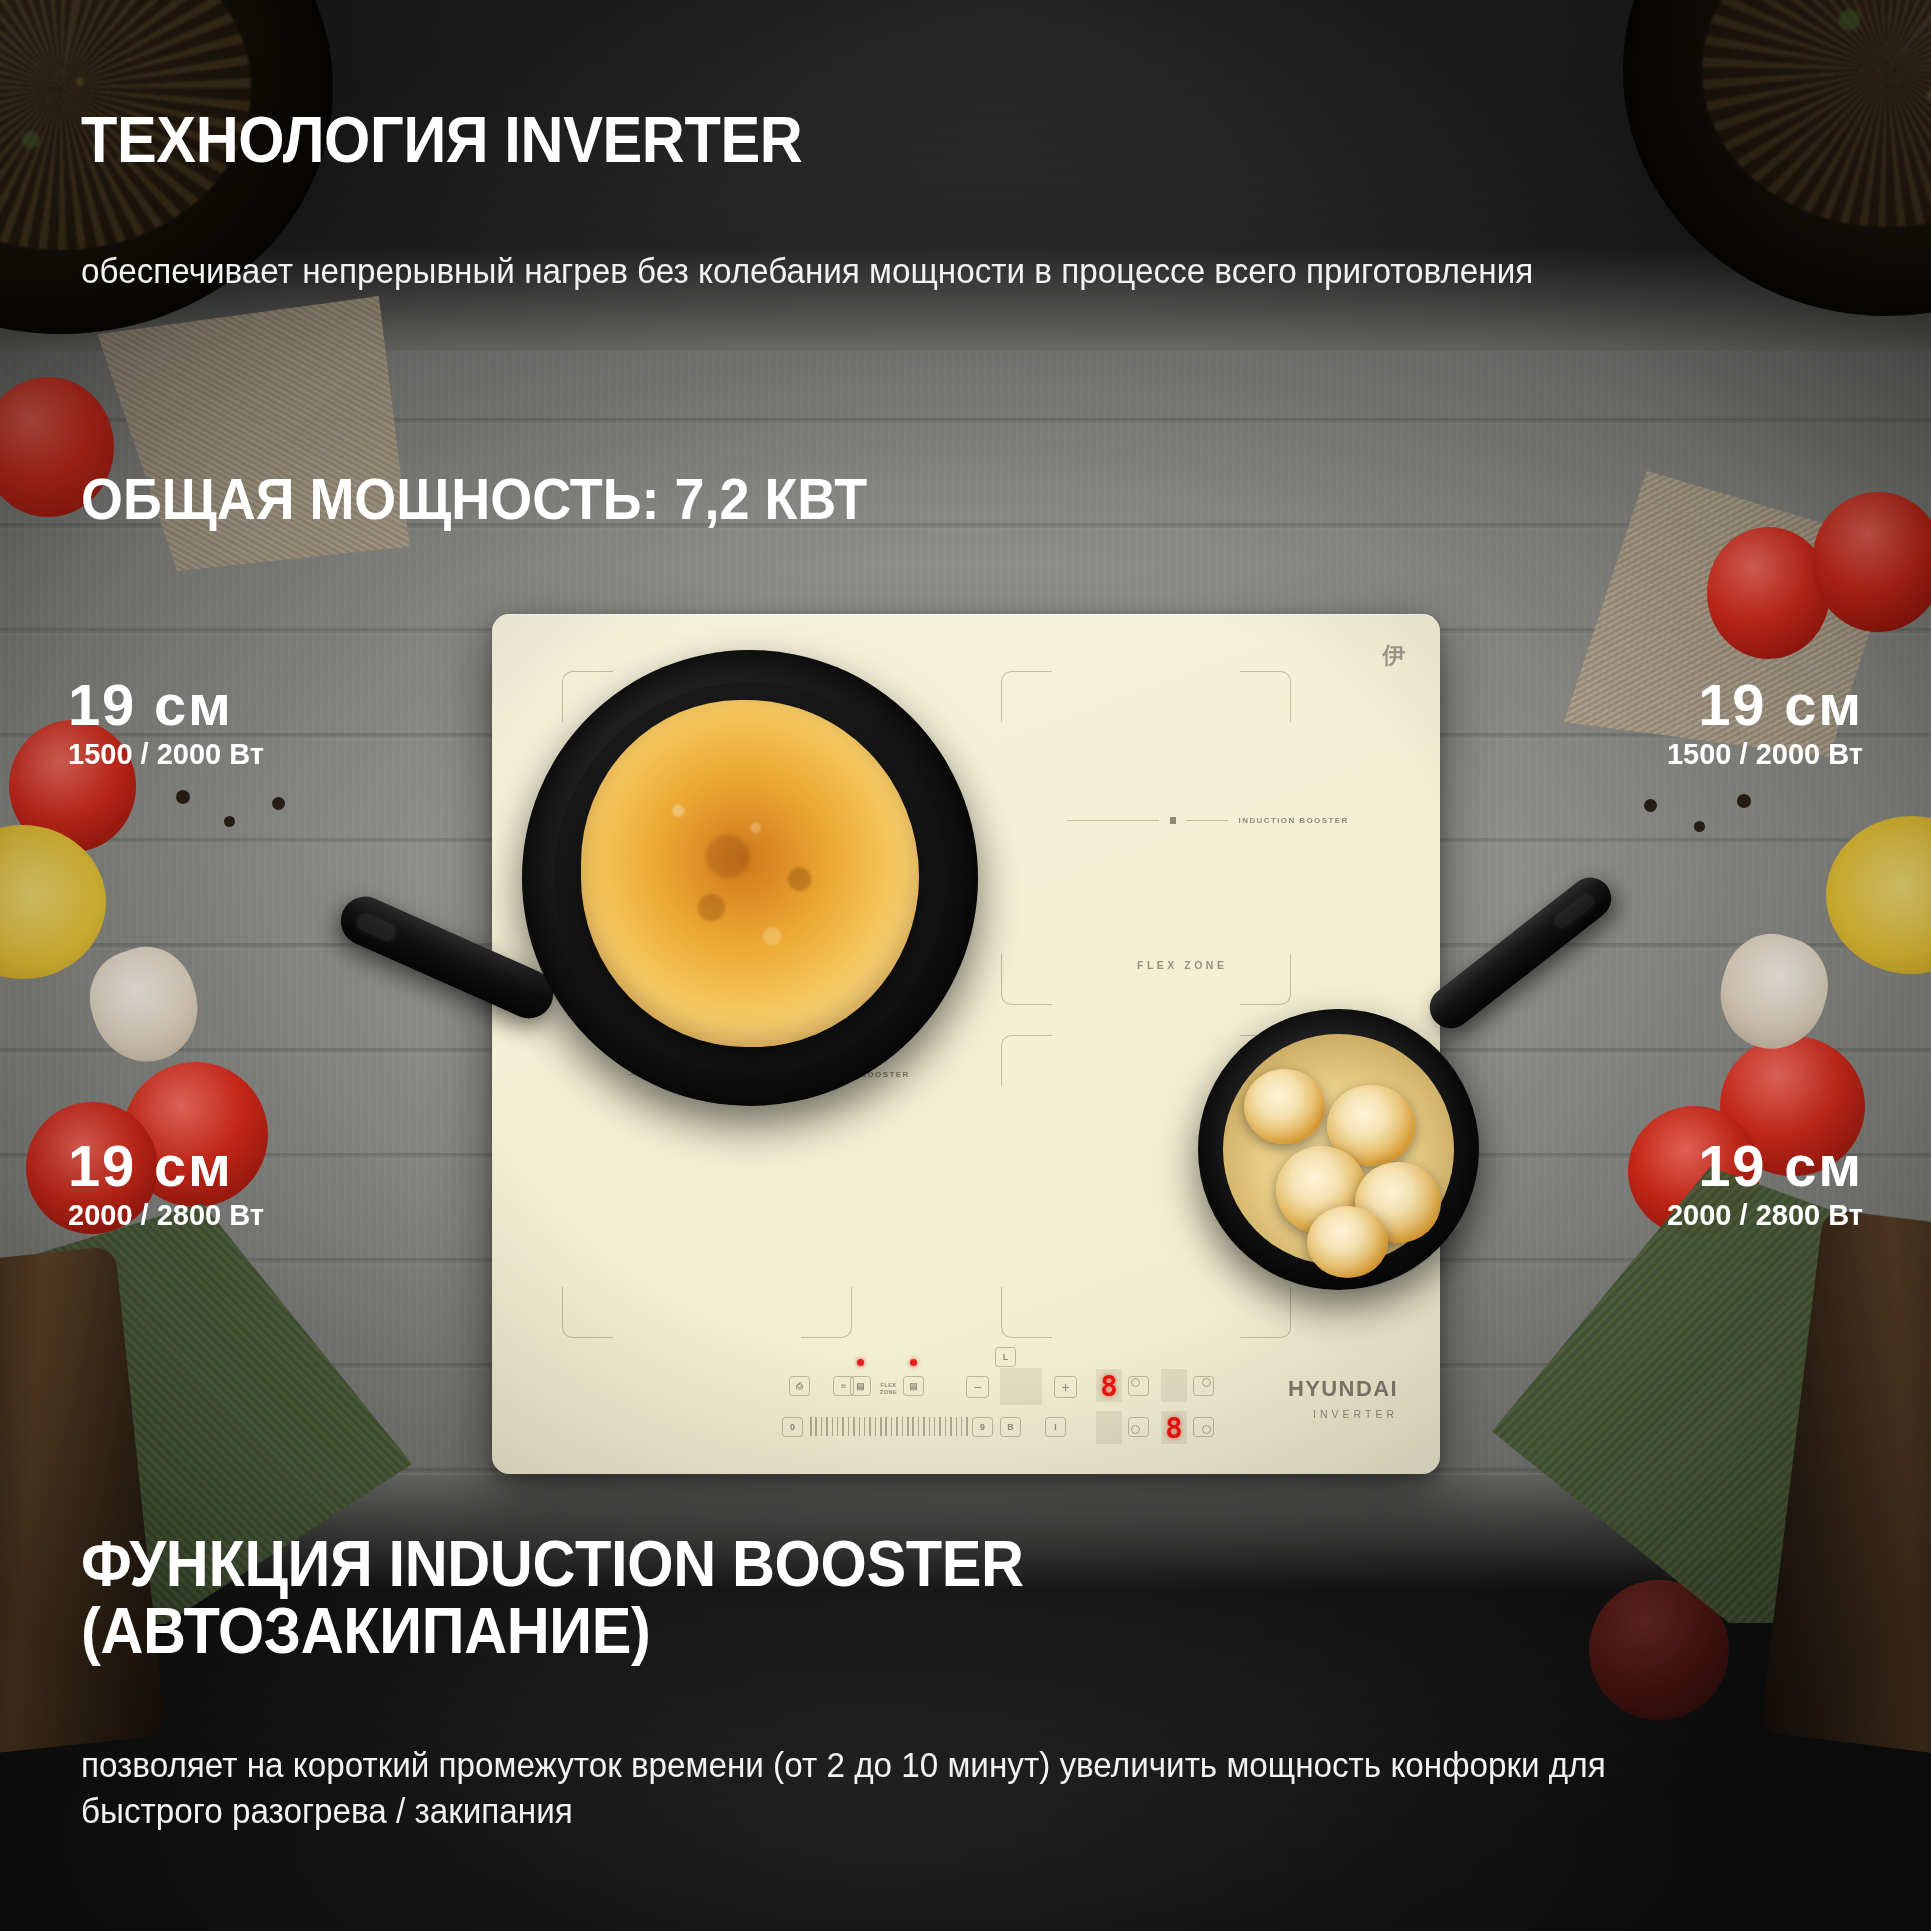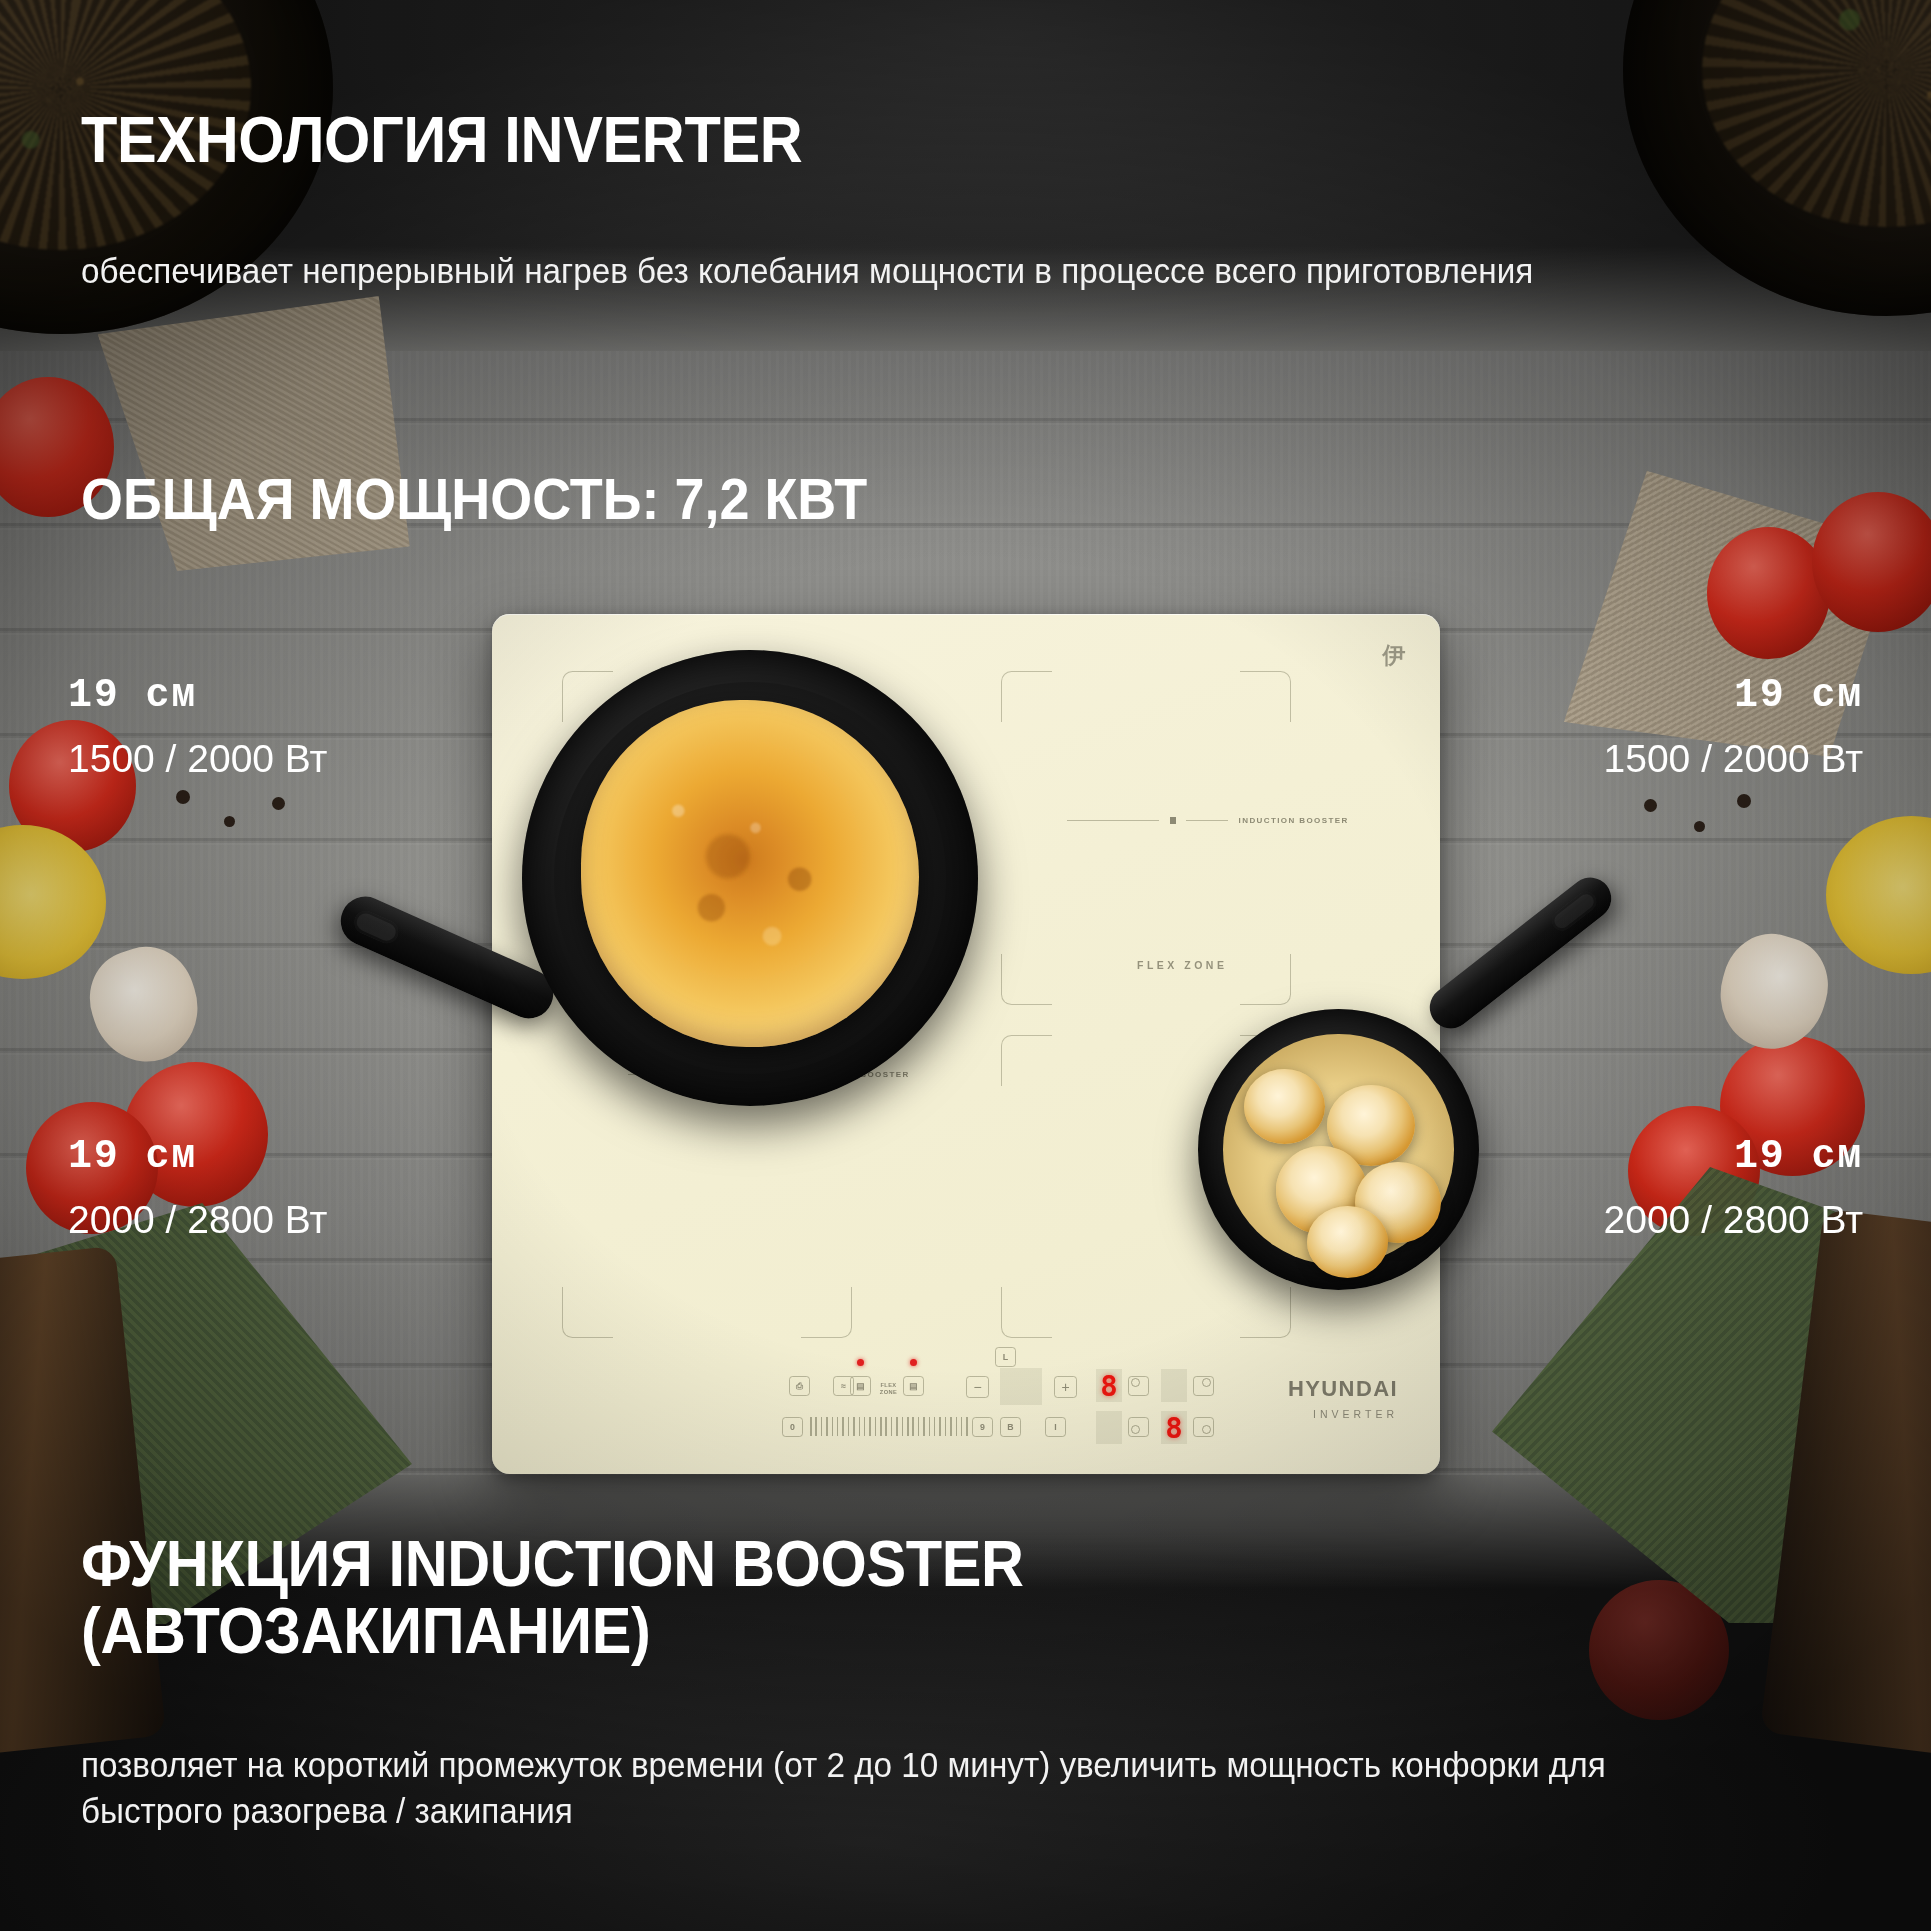--- a/index.html
+++ b/index.html
@@ -205,25 +205,25 @@
   #title-power{
     position:absolute; left:81px; top:465px; font-size:58px;
     color:#fff; font-weight:700; text-transform:uppercase;
     transform:scaleX(.93); transform-origin:left center;
     white-space:nowrap;
   }
 
   
   .spec{ position:absolute; color:#fff; }
   .spec .size{
-    font-size:40px; font-weight:700; line-height:1;
-    letter-spacing:1.8px; white-space:nowrap;font-family:Liberation Mono, monospace;
+    font-size:58px; font-weight:700; line-height:1;
+    letter-spacing:1.8px; white-space:nowrap;
   }
   .spec .watt{
-    font-size:39px; font-weight:400; line-height:1; margin-top:23px;
+    font-size:29px; font-weight:700; line-height:1; margin-top:6px;
     white-space:nowrap;
   }
   #spec-tl{ left:68px; top:676px; }
   #spec-bl{ left:68px; top:1137px; }
   #spec-tr{ right:68px; top:676px; text-align:right; }
   #spec-br{ right:68px; top:1137px; text-align:right; }
 
   
   .cooktop{
     position:absolute;

